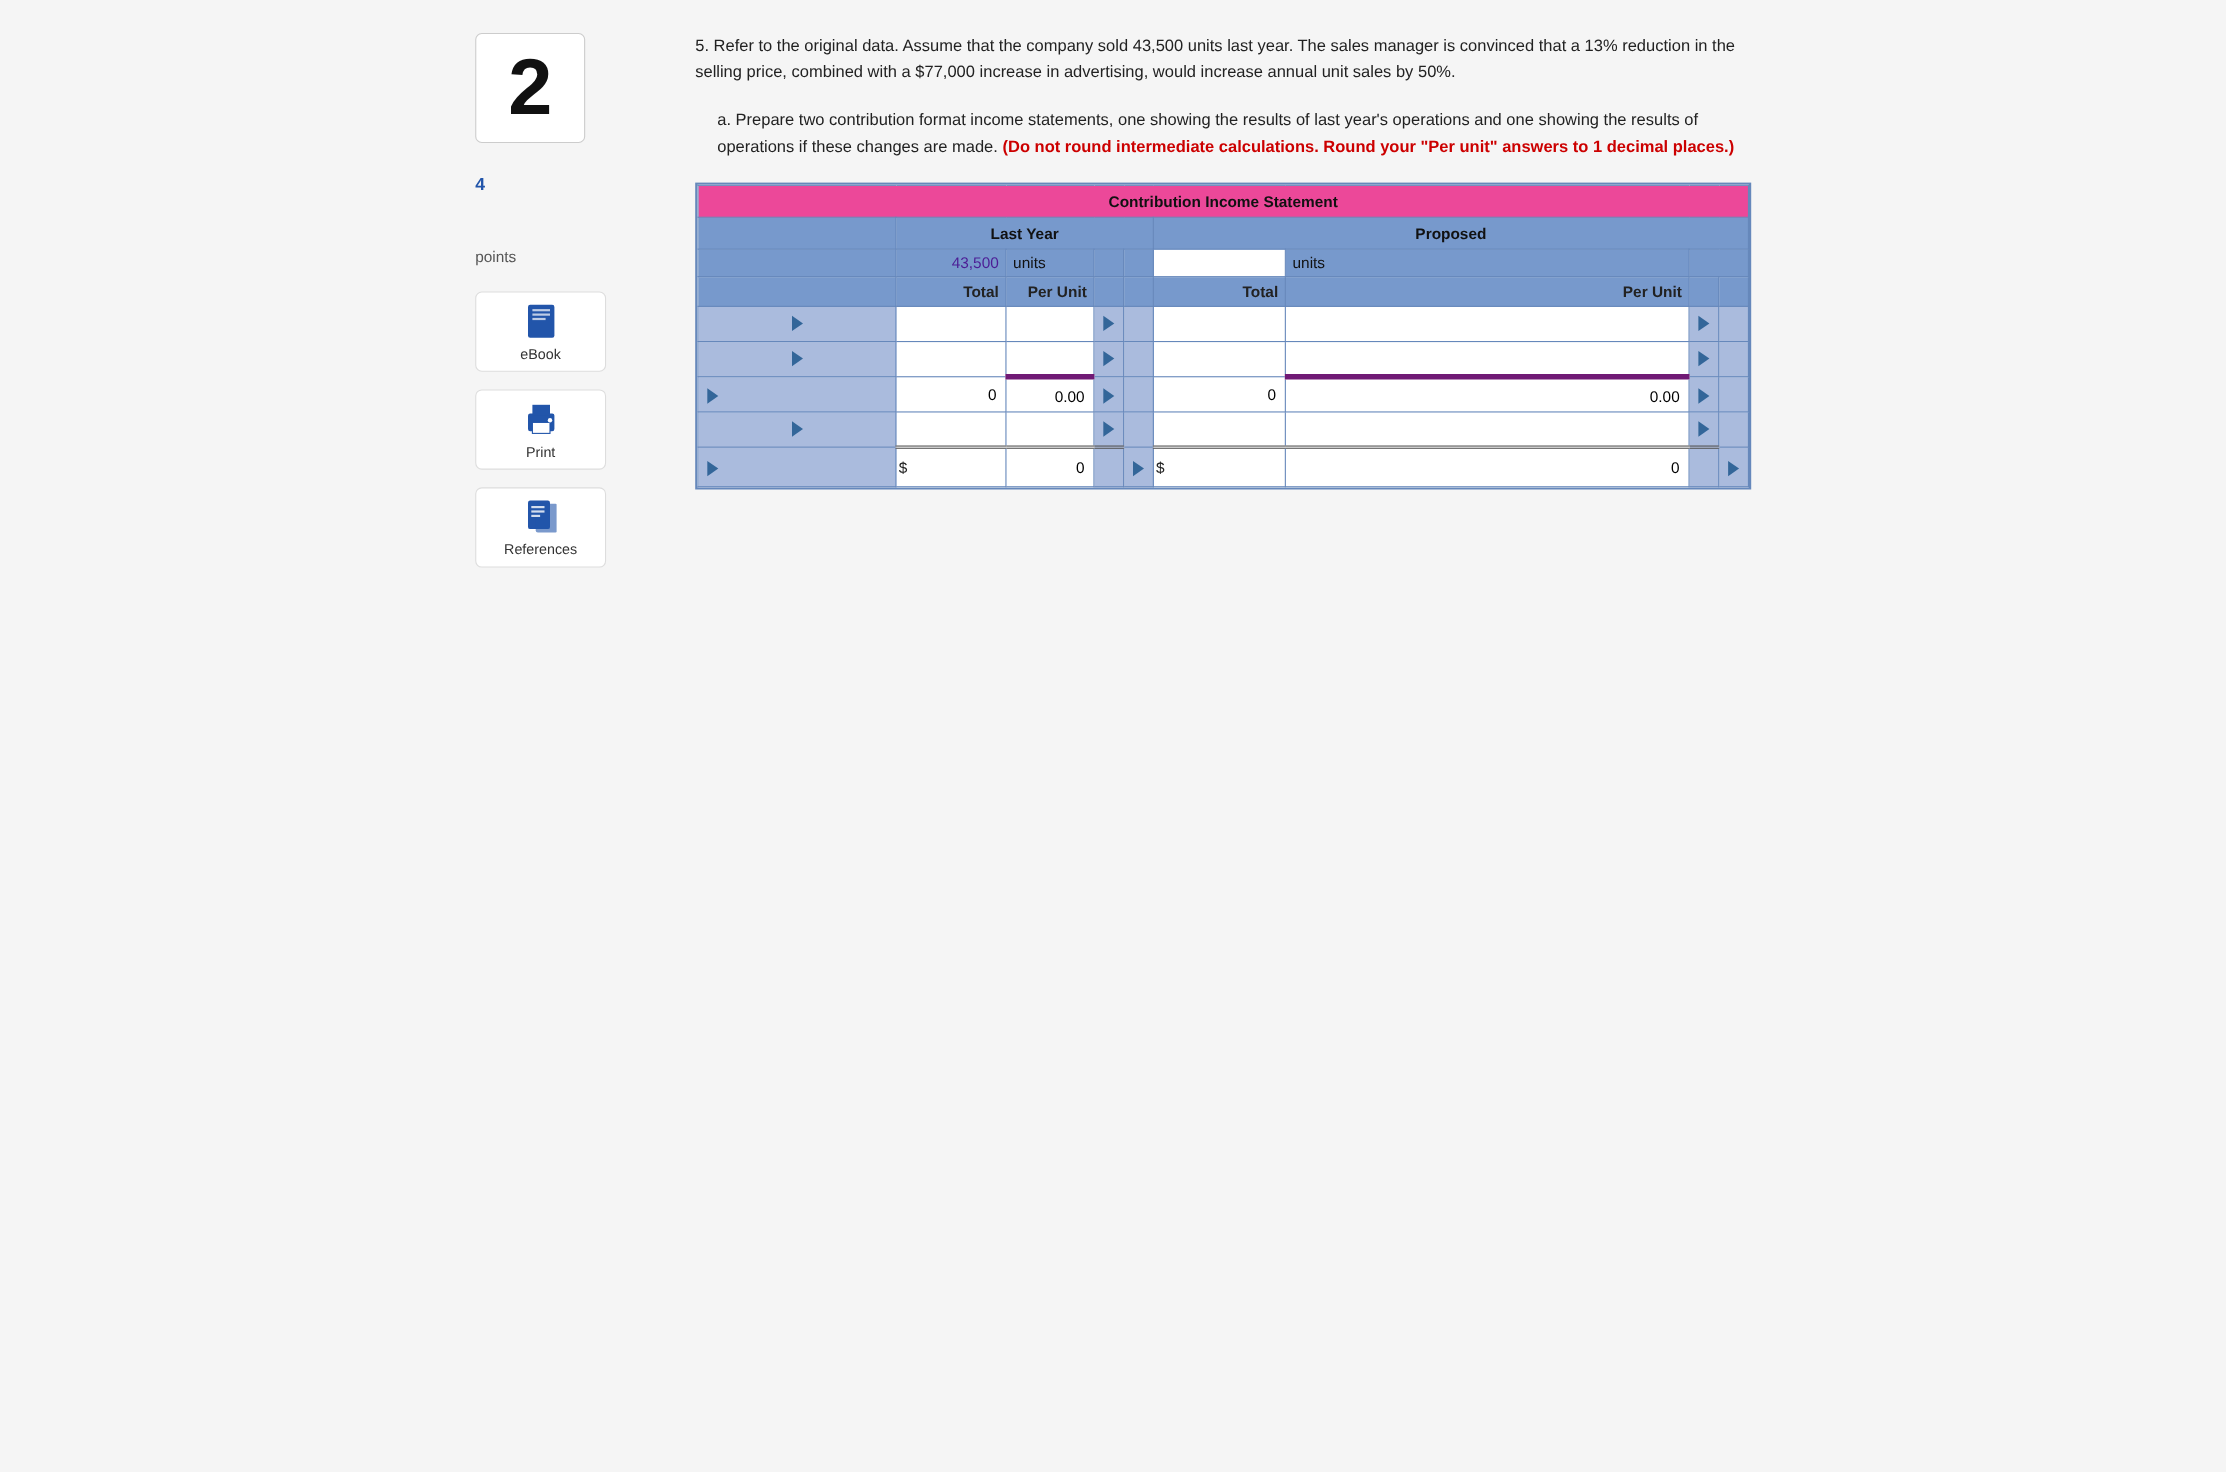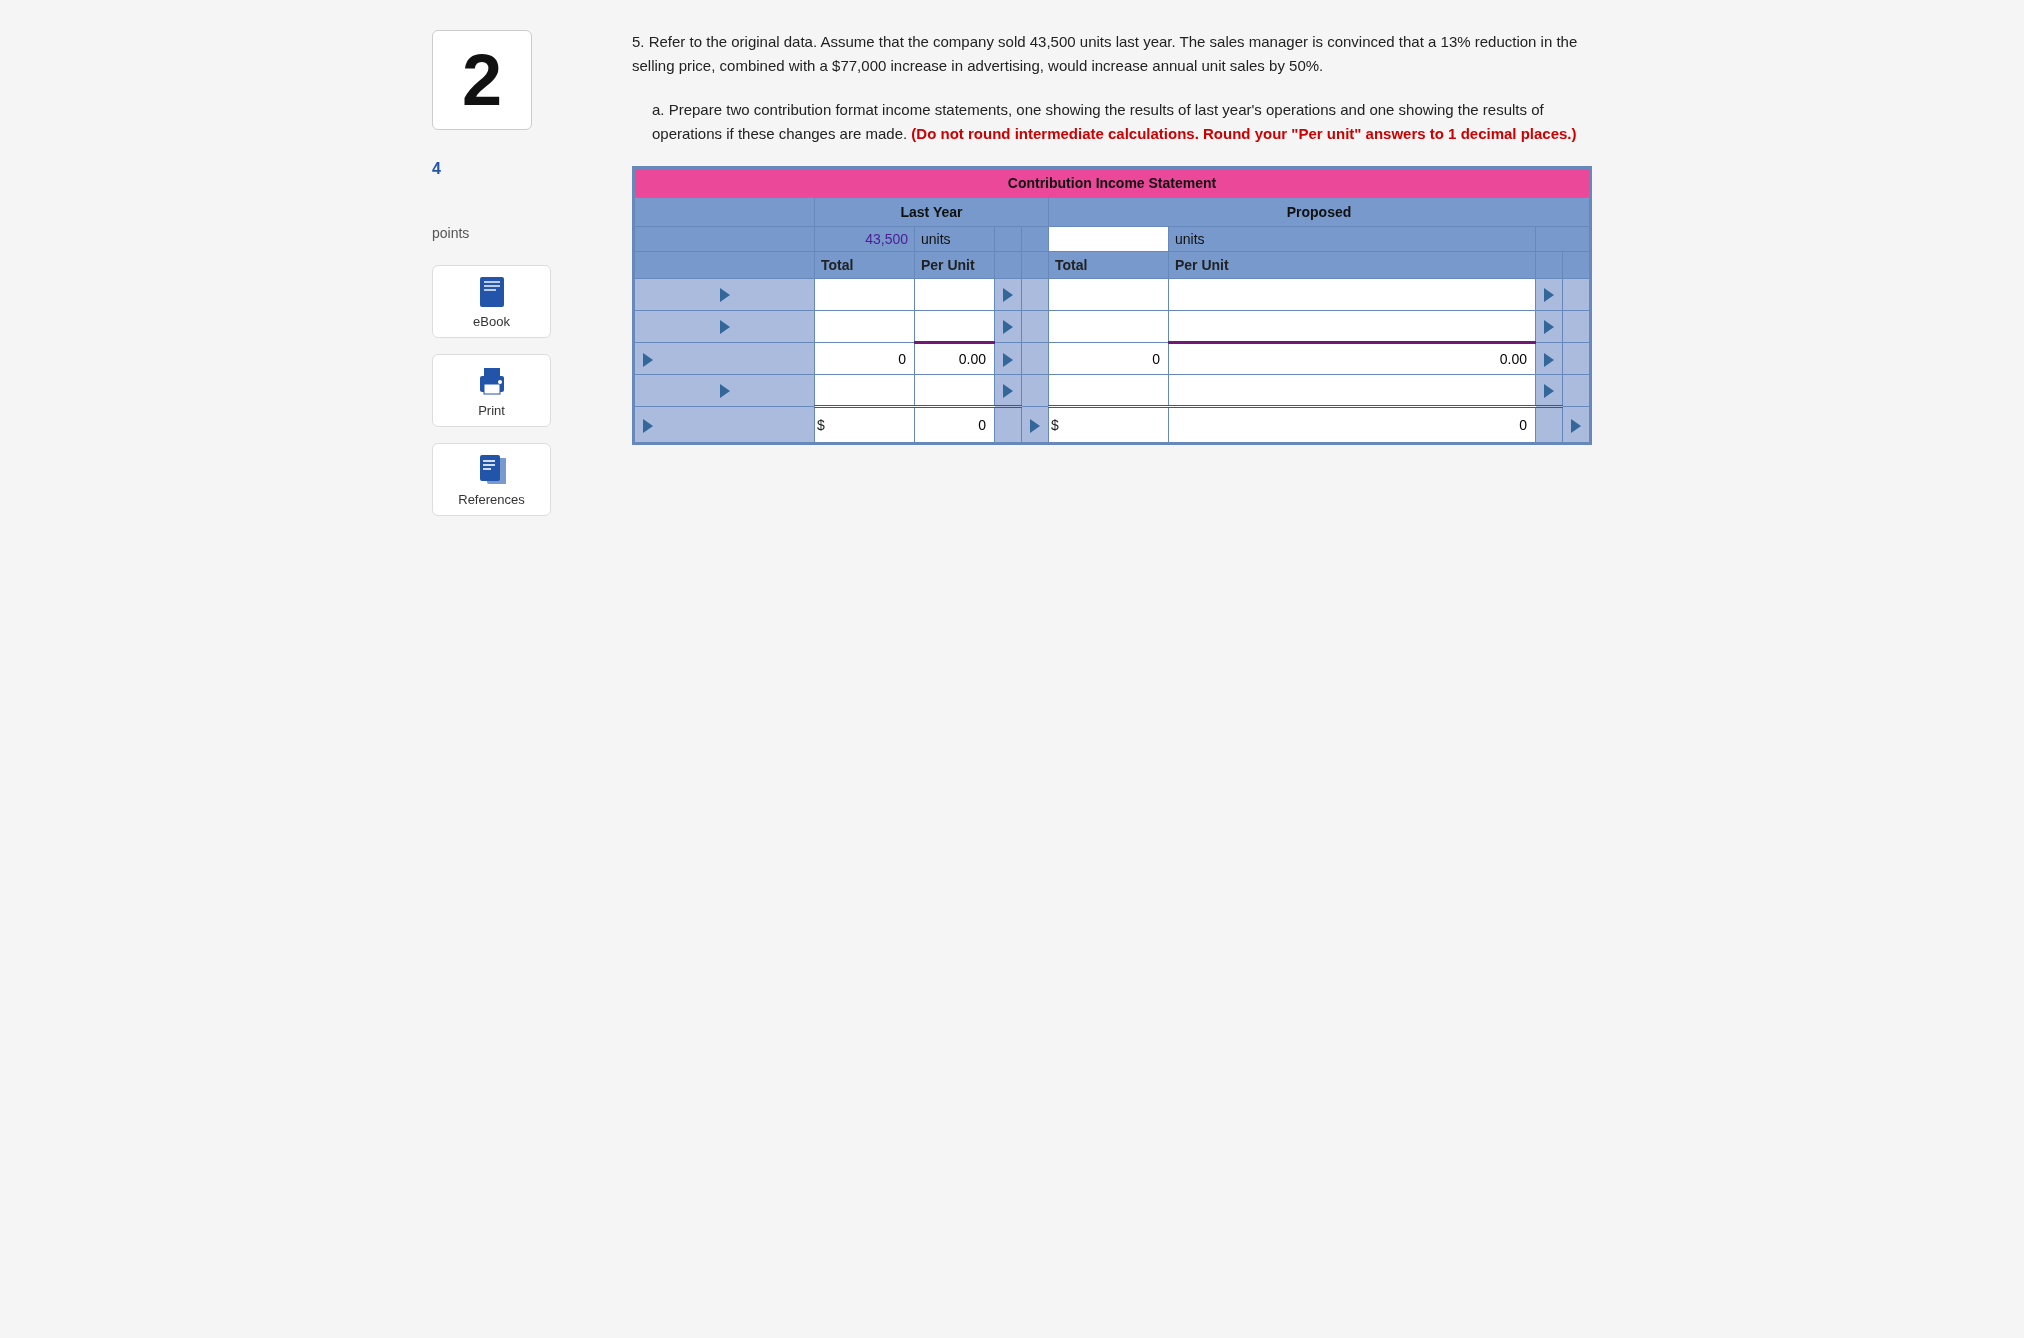--- a/index.html
+++ b/index.html
@@ -156,21 +156,21 @@
       background: #fff;
       text-align: center;
     }
     .units-row .units-label2-cell {
       text-align: left;
       color: #111;
     }
     .col-headers-row td {
       background: #7799cc;
       font-weight: bold;
-      text-align: left;
+      text-align: right;
       padding: 5px 6px;
       font-size: 14px;
       border: 1px solid #6688bb;
     }
     .data-row td {
       background: #aabbdd;
       padding: 5px 8px;
       font-size: 14px;
       border: 1px solid #6688bb;
       height: 32px;
@@ -190,21 +190,21 @@
     .subtotal-row td {
       background: #aabbdd;
       padding: 5px 8px;
       font-size: 14px;
       border: 1px solid #6688bb;
       height: 32px;
     }
     .subtotal-row td.input-cell {
       background: #fff;
       text-align: right;
-      border-top: 3px solid #701a75;
+      border-top: 5px solid #701a75;
     }
     .total-row td {
       background: #aabbdd;
       padding: 5px 8px;
       font-size: 14px;
       border: 1px solid #6688bb;
       height: 36px;
     }
     .total-row td.input-cell {
       background: #fff;

